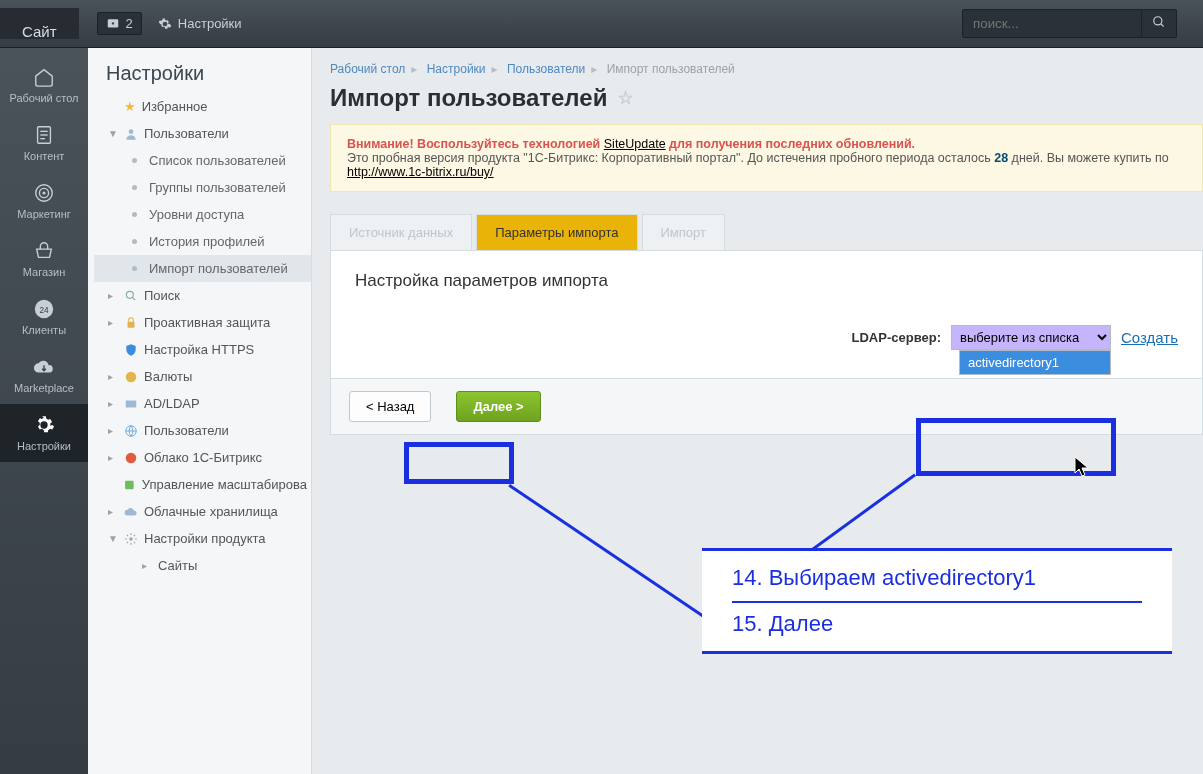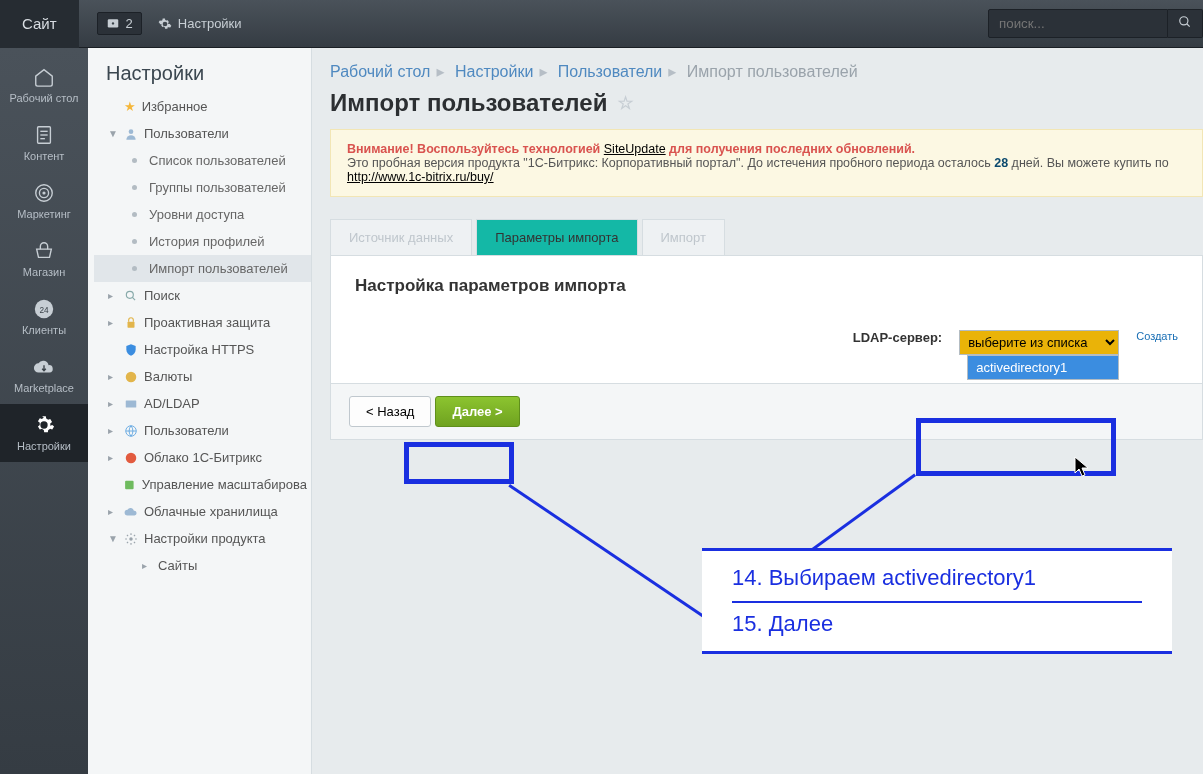--- a/index.html
+++ b/index.html
@@ -1,63 +1,63 @@
 <!DOCTYPE html>
 <html><head>
 <meta charset="utf-8">
 <style>
 *{box-sizing:border-box;margin:0;padding:0}
 body{font-family:Arial,Helvetica,sans-serif;font-size:13px;background:#e7ebed;color:#333;overflow:hidden}
 .topbar{height:48px;background:#3a4249;background:linear-gradient(#4a525a,#353c43);display:flex;align-items:center;color:#c7ced4;border-bottom:1px solid #1a1f24}
-.top-tab{height:48px;line-height:48px;padding:0 22px;font-size:15px;cursor:pointer}
+.top-tab{height:31px;line-height:48px;padding:0 22px;font-size:15px;cursor:pointer}
 .top-tab.site{background:#262c32;color:#d8dde2}
 .top-tab.admin{background:#fff;color:#333;font-weight:400}
 .top-icongrp{display:flex;align-items:center;margin-left:18px;gap:16px}
 .top-icon{display:flex;align-items:center;gap:6px;font-size:13px;color:#c7ced4}
 .top-badge{background:#2b3138;border:1px solid #1c2127;padding:3px 8px;border-radius:2px}
-.top-search{margin-left:auto;margin-right:0;display:flex;align-items:flex-start}
+.top-search{margin-left:auto;margin-right:26px;display:flex;align-items:flex-start}
 .top-search input{background:#2b3138;border:1px solid #1c2127;color:#c7ced4;padding:6px 10px;width:180px;border-radius:2px 0 0 2px}
 .top-search .sbtn{background:#2b3138;border:1px solid #1c2127;border-left:none;color:#c7ced4;padding:5px 10px;border-radius:0 2px 2px 0;cursor:pointer}
 .layout{display:flex;height:calc(774px - 48px)}
 .iconbar{width:88px;background:#3a4249;background:linear-gradient(#4a525a,#353c43);display:flex;flex-direction:column;align-items:center;padding-top:8px;color:#b6bec6}
 .iconbar .item{width:100%;text-align:center;padding:10px 0;font-size:11px;cursor:pointer}
 .iconbar .item.active{background:#1f2429}
 .iconbar .glyph{display:block;margin:0 auto 4px;color:#c7ced4}
 .tree{width:224px;background:#f4f6f7;border-right:1px solid #d6dde1;padding:14px 0 14px 6px;overflow:auto}
 .tree h2{font-size:20px;font-weight:400;color:#3b4750;padding:0 12px 8px}
 .tree ul{list-style:none}
 .tree li{padding:6px 4px 6px 14px;color:#555;font-size:13px;white-space:nowrap;display:flex;align-items:center;gap:6px;cursor:pointer}
 .tree li.sub{padding-left:38px;color:#666}
 .tree li.sub::before{content:'';width:5px;height:5px;border-radius:50%;background:#b3bcc3;margin-right:6px;display:inline-block}
 .tree li.sub.active{background:#e1e6ea}
 .tree .tw{color:#9aa3ab;font-size:10px;width:10px;display:inline-block}
 .main{flex:1;padding:14px 0 14px 18px;overflow:hidden;position:relative}
-.breadcrumb{color:#4f89c0;font-size:16px;margin-bottom:8px}
+.breadcrumb{color:#4f89c0;font-size:12px;margin-bottom:8px}
 .breadcrumb span{color:#4f89c0}
 .breadcrumb .cur{color:#9aa3ab}
 .breadcrumb .sep{color:#b6bec6;margin:0 6px}
 h1{font-size:24px;font-weight:700;color:#2c2f32;margin-bottom:12px;display:flex;align-items:center;gap:10px}
 .star{color:#c7ced4;font-size:18px}
 .warnbox{background:#fcf8e3;border:1px solid #f2e6b5;padding:12px 16px;font-size:12.5px;color:#555;margin-bottom:22px}
 .warnbox .red{color:#d9534f;font-weight:700}
 .warnbox a{color:#000000;text-decoration:underline}
 .tabs{display:flex;margin-bottom:0}
 .tab{padding:10px 18px;border:1px solid #d6dde1;border-bottom:none;background:#eef1f3;color:#bfc6cc;font-size:13px;margin-right:4px;cursor:pointer}
-.tab.active{background:#14b8a6;color:#333}
+.tab.active{background:#eab308;color:#333}
 .tabpane{background:#fff;border:1px solid #d6dde1;padding:20px 24px}
-.tabpane h3{font-size:17px;font-weight:700;margin-bottom:26px}
-.form-row{display:flex;justify-content:flex-end;gap:17px;padding:8px 0}
+.tabpane h3{font-size:17px;font-weight:400;margin-bottom:26px}
+.form-row{display:flex;align-items:center;justify-content:flex-end;gap:10px;padding:8px 0}
 .form-row label{font-weight:700;font-size:13px}
 .select-wrap{position:relative}
-.select-wrap select{font-size:13px;padding:3px 4px;border:1px solid #b3bcc3;background:#eab308;width:160px}
-.create-link{color:#1a6fb5;cursor:pointer;font-size:11px}
+.select-wrap select{font-size:13px;padding:3px 4px;border:1px solid #b3bcc3;background:#c4b5fd;width:160px}
+.create-link{color:#1a6fb5;text-decoration:underline;cursor:pointer;font-size:15px}
 .dropdown{position:absolute;top:100%;left:8px;right:0;background:#fff;border:1px solid #b3bcc3;z-index:5}
 .dropdown .opt{padding:4px 8px;font-size:13px;cursor:pointer}
 .dropdown .opt.sel{background:#3b8de0;color:#fff}
-.btnrow{background:#f4f6f7;border:1px solid #d6dde1;border-top:none;padding:12px 18px;display:flex;gap:4px}
+.btnrow{background:#f4f6f7;border:1px solid #d6dde1;border-top:none;padding:12px 18px;display:flex;gap:25px}
 .btn{padding:7px 16px;border:1px solid #c0c8ce;background:#fdfdfd;border-radius:3px;font-size:13px;cursor:pointer}
 .btn.primary{background:#7fb927;background:linear-gradient(#8cc42f,#6fa220);border-color:#5f8f1b;color:#fff;font-weight:700}
 .highlight{position:absolute;border:5px solid #1a2fe0;pointer-events:none;z-index:20}
 .annot{position:absolute;background:#fff;padding:14px 30px;font-size:22px;color:#1a2fe0;border-top:3px solid #1a2fe0;border-bottom:3px solid #1a2fe0;z-index:15}
 .annot-line{position:absolute;border-top:3px solid #1a2fe0;z-index:14;transform-origin:0 0}
 svg.cursor{position:absolute;z-index:30}
 .ico{display:inline-block;vertical-align:middle}
 </style>
 </head>
 <body>

